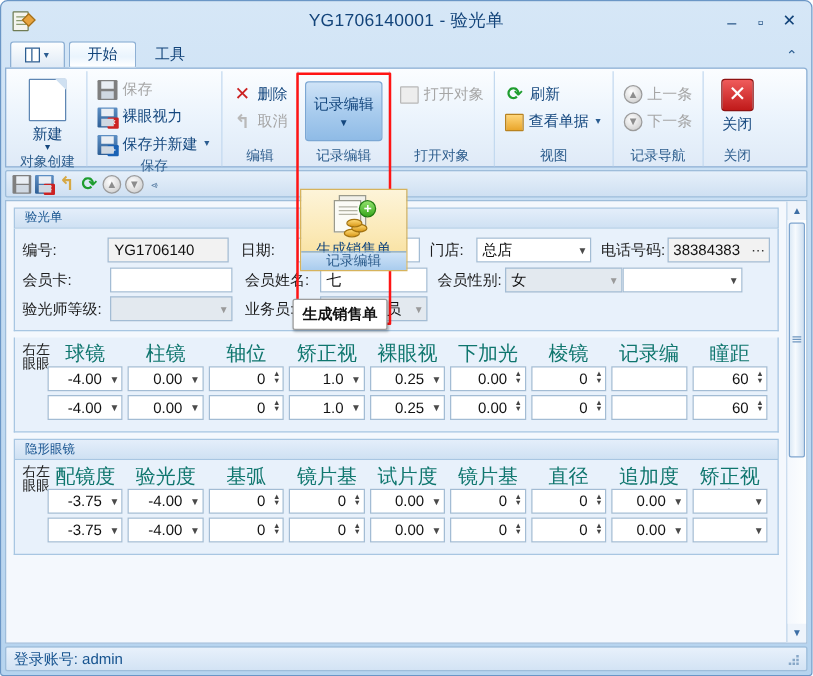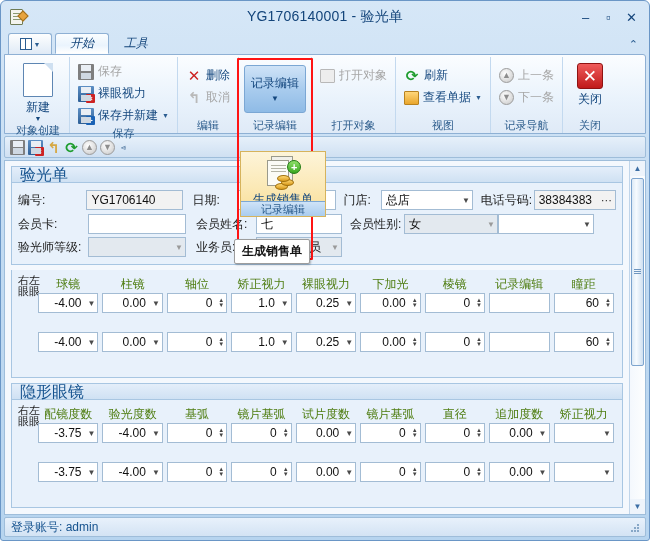--- a/index.html
+++ b/index.html
@@ -82,21 +82,20 @@
     position:relative;
   }
   .book-icon::after{content:"";position:absolute;left:4px;top:0;width:1.4px;height:10px;background:#2b5d91;}
   .mini-caret { font-size:7px; color:#2b5d91; line-height:1; }
   .ribbon-tab {
     height:21px; padding:0 14px;
     display:flex; align-items:center;
     font-size:12px; color:#13447a;
     border-radius:3px 3px 0 0;
     border:1px solid transparent;
-    font-style:italic;
   }
   .ribbon-tab.active {
     background: linear-gradient(to bottom,#fafdff,#eaf4fd 60%,#ffffff);
     border:1px solid #8eb0d4; border-bottom:1px solid #fcfdff;
     position:relative; z-index:3;
   }
   #ribbon-collapse {
     margin-left:auto; margin-right:8px; margin-bottom:3px;
     font-size:11px; color:#2b5d91;
   }
@@ -245,21 +244,21 @@
     border:1px solid #9ebdda;
     display:flex; overflow:hidden;
   }
   #scroll-pane { flex:1; position:relative; overflow:hidden; }
 
   .panel { margin: 5px 6px 0 6px; }
   .panel-head {
     background:linear-gradient(to bottom,#e4eefa,#cfe1f3);
     border:1px solid #a8c6e2;
     height:17px; line-height:16px;
-    padding-left:8px; font-size:16px; color:#16538f;
+    padding-left:8px; font-size:10px; color:#16538f;
   }
   .panel-body {
     background:#e8f1fb;
     border:1px solid #a8c6e2; border-top:none;
     padding:5px 6px 6px 6px;
   }
 
   
   .frow { display:flex; align-items:center; height:24px; }
   .flabel { font-size:12px; color:#1c1c1c; text-align:left; }
@@ -280,22 +279,22 @@
   
   .lens-grid { display:flex; }
   .eye-col { width:18px; display:flex; flex-direction:row; }
   .eye-hdr { height:18px; }
   .eye-lbl {
     font-size:11px; color:#1c1c1c; text-align:center;
     line-height:11px; width:13px; margin:0 auto;
   }
   .cols { flex:1; display:flex; }
   .lcol { flex:1; display:flex; flex-direction:column; padding:0 2px; }
-  .lcol-hdr { height:18px; font-size:12px; color:#4d7c0f; text-align:center; line-height:18px;}
-  .cell { height:20px; margin-bottom:19px; }
+  .lcol-hdr { height:18px; font-size:16px; color:#0f766e; text-align:center; line-height:18px;}
+  .cell { height:20px; margin-bottom:3px; }
   .cell .ctl { height:20px; }
 
   
   #vscroll {
     width:16px; background:#eef4fb; border-left:1px solid #c0d5ea;
     display:flex; flex-direction:column; align-items:center;
     flex:0 0 auto;
   }
   .sb-arrow {
     width:15px;height:15px; display:flex;align-items:center;justify-content:center;

